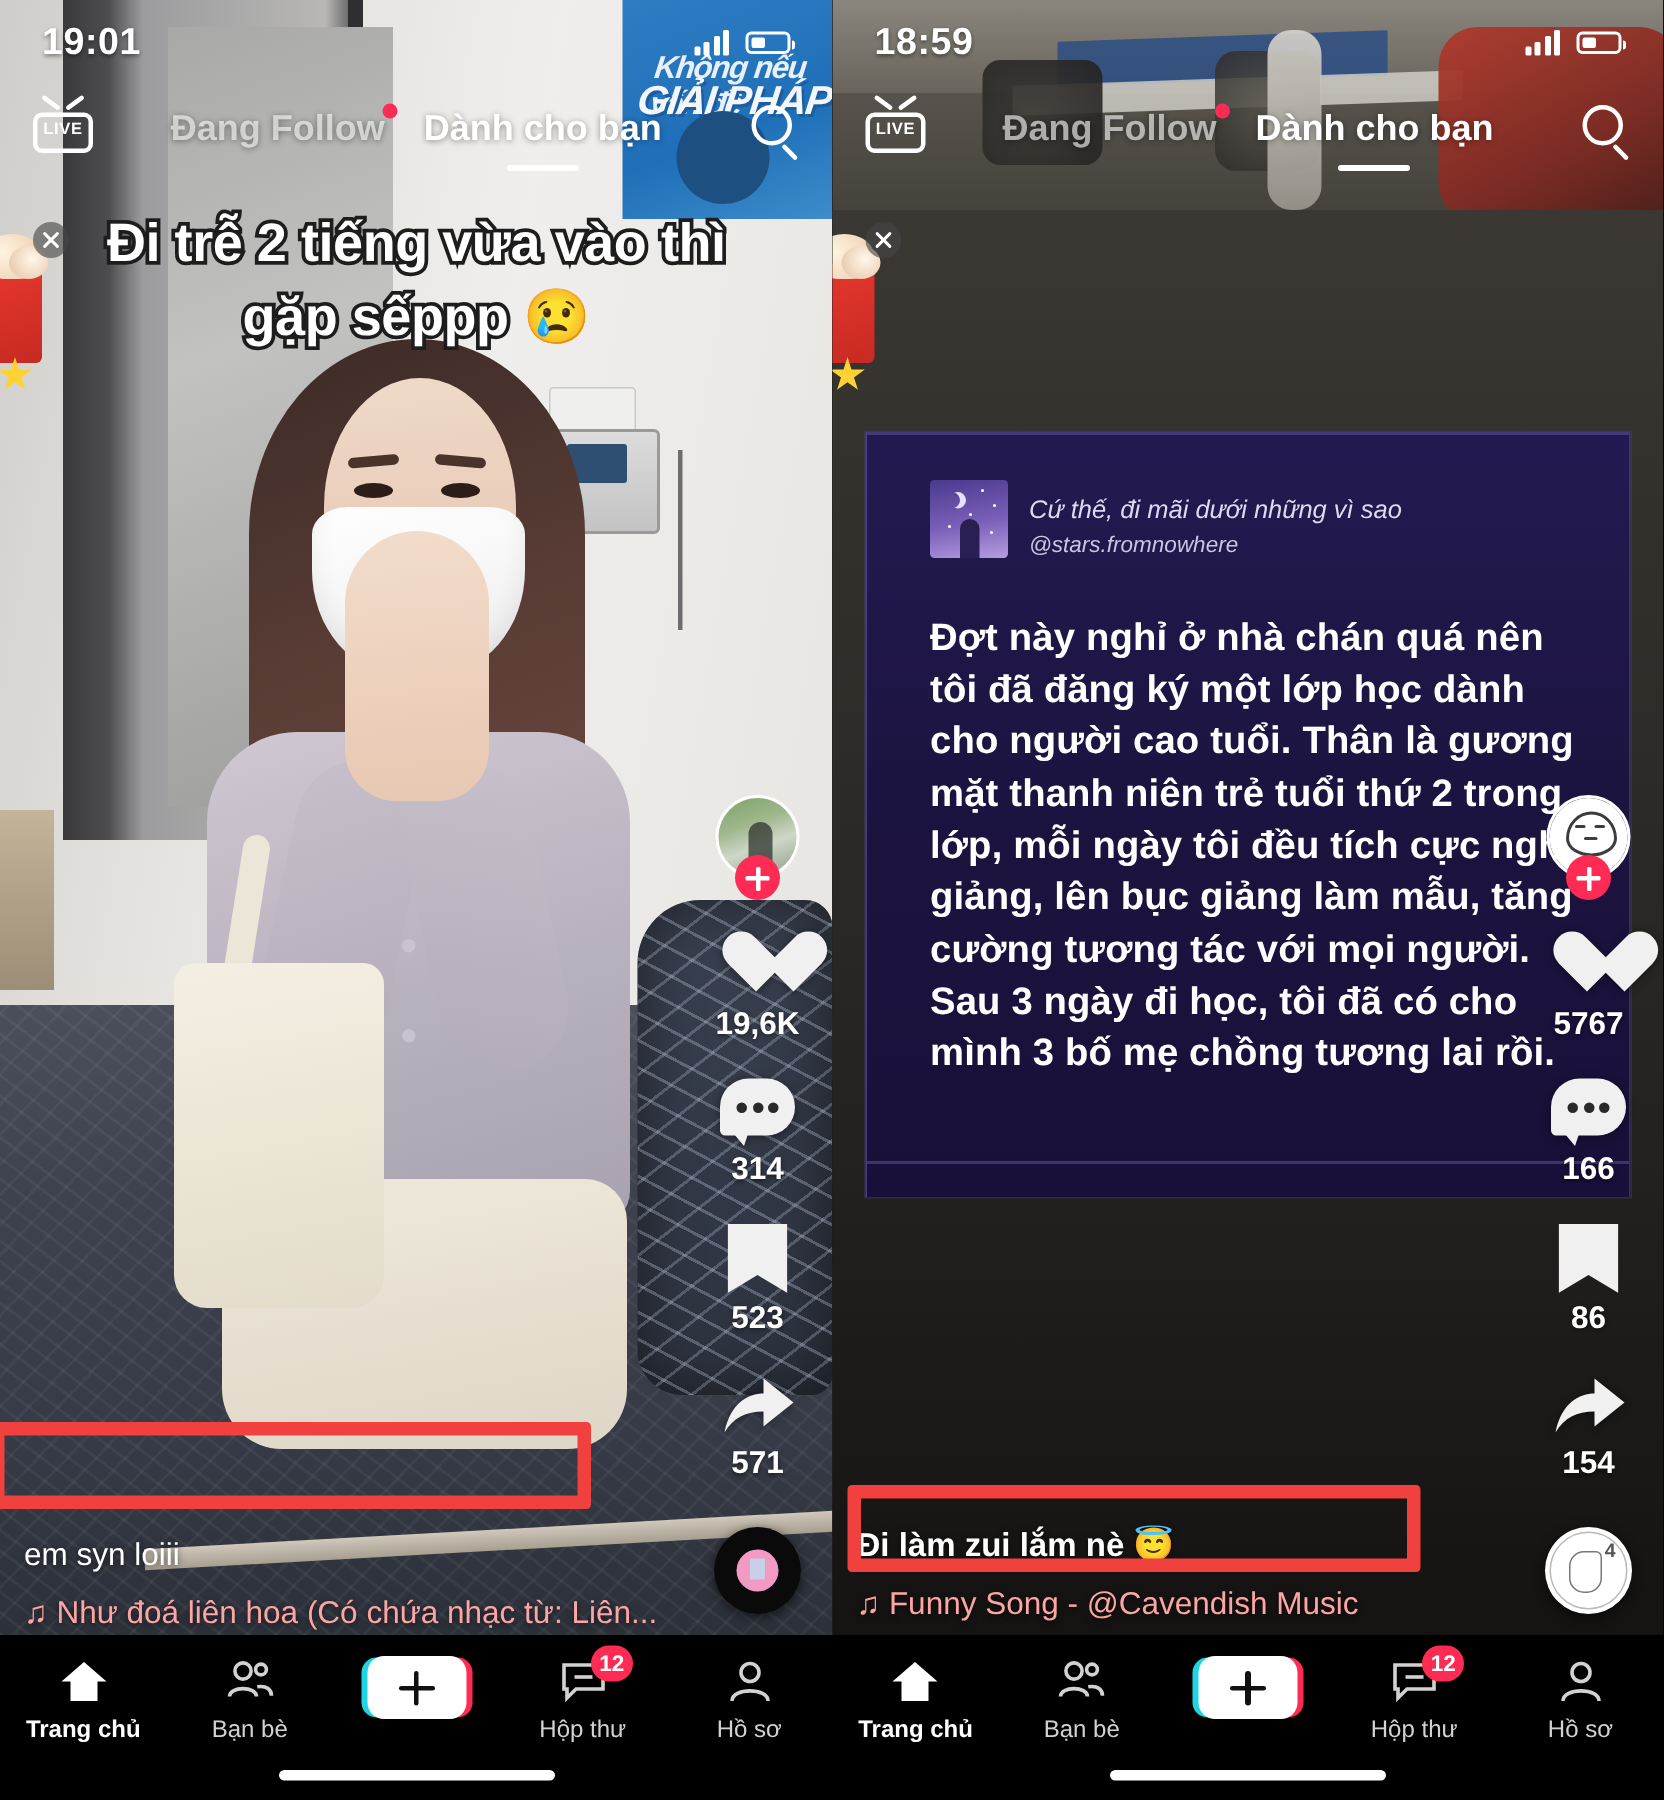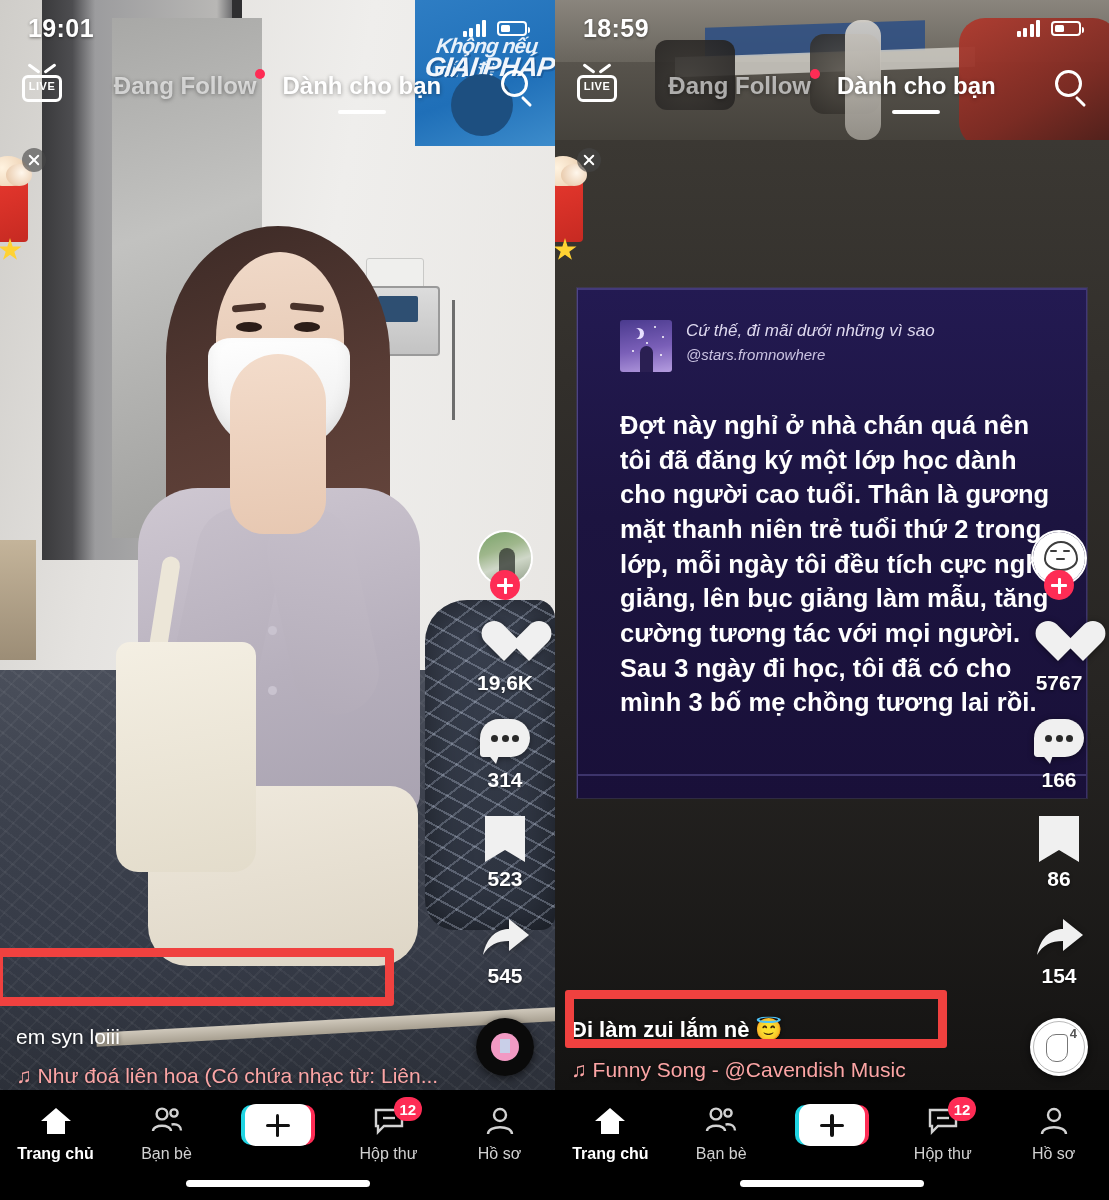--- a/index.html
+++ b/index.html
@@ -110,21 +110,21 @@
   .vr-bikeR{ position:absolute; right:-10px; top:18px; width:160px; height:130px;
     background:linear-gradient(150deg,#b03a2e,#7d2a22 60%,#4a1d18); border-radius:26px; opacity:.95;}
   .vr-person{ position:absolute; left:290px; top:20px; width:36px; height:120px;
     background:linear-gradient(180deg,#d8d4cd,#9b978f); border-radius:16px; opacity:.9;}
   .vr-card { position:absolute; left:22px; top:288px; width:510px; height:510px;
     background:linear-gradient(180deg,#231a52 0%,#1c1440 45%,#191039 100%);
     border-left:1px solid rgba(120,110,190,.5); border-right:1px solid rgba(120,110,190,.35);
     box-shadow:0 0 0 1px rgba(80,70,150,.3); overflow:hidden; }
   .vr-card .line-top{ position:absolute; left:0; right:0; top:0; height:2px; background:rgba(130,120,200,.35); }
   .vr-card .line-bot{ position:absolute; left:0; right:0; bottom:22px; height:2px; background:rgba(130,120,200,.35); }
-  .card-head{ display:flex; align-items:flex-start; gap:14px; padding:32px 0 0 42px; }
+  .card-head{ display:flex; align-items:flex-end; gap:14px; padding:32px 0 0 42px; }
   .card-thumb{ width:52px; height:52px; flex:0 0 52px; border-radius:3px;
     background:linear-gradient(170deg,#4a3a8e,#7a5fb8 55%,#b59de0); position:relative; overflow:hidden;}
   .card-thumb .moon{ position:absolute; left:9px; top:8px; width:11px; height:11px;
     border-radius:50%; box-shadow:4px 0 0 0 #e8e0ff; background:transparent; }
   .card-thumb .st{ position:absolute; width:2px; height:2px; background:#fff; border-radius:50%; }
   .card-thumb .fig{ position:absolute; left:20px; bottom:0; width:13px; height:26px;
     background:#2a1f52; border-radius:7px 7px 0 0; }
   .card-title{ color:#ded9ef; font-size:17px; font-style:italic; line-height:1.35; }
   .card-handle{ color:#cbc4e2; font-size:15px; font-style:italic; margin-top:3px; }
   .card-body{ color:#fff; font-size:25.5px; font-weight:bold; line-height:1.36;
@@ -359,20 +359,21 @@
     </div>
 
     <div class="gift">
       <div class="gbody"></div>
         <div class="gbow"></div>
         <div class="gbow2"></div>
         <div class="gstar"></div>
     </div>
     <div class="close-x"></div>
 
+    <div class="overlay-text">Đi trễ 2 tiếng vừa vào thì gặp sếppp 😢</div>
 
     <div class="rail">
       <div class="avatar">
         <div class="av-img">
             <div class="silh"></div>
           </div>
         <div class="plus"></div>
       </div>
       <div class="rail-item">
         <div class="ico-heart"></div>
@@ -391,21 +392,21 @@
       <div class="rail-item">
         <div class="ico-mark"></div>
         <div class="rail-count">523</div>
       </div>
       <div class="rail-item">
         <div class="ico-share">
           <svg viewBox="0 0 52 44">
               <path d="M4 40 C8 20 20 14 30 14 L30 4 L50 20 L30 36 L30 26 C18 26 10 30 4 40 Z" fill="#f0f0f0"></path>
             </svg>
         </div>
-        <div class="rail-count">545</div>
+        <div class="rail-count">571</div>
       </div>
       <div class="disc">
           <div class="lbl"></div>
         </div>
     </div>
 
     <div class="bottominfo">
       <div class="cap-sub">em syn loiii</div>
       <div class="cap-music">♫ Như đoá liên hoa (Có chứa nhạc từ: Liên...</div>
     </div>

